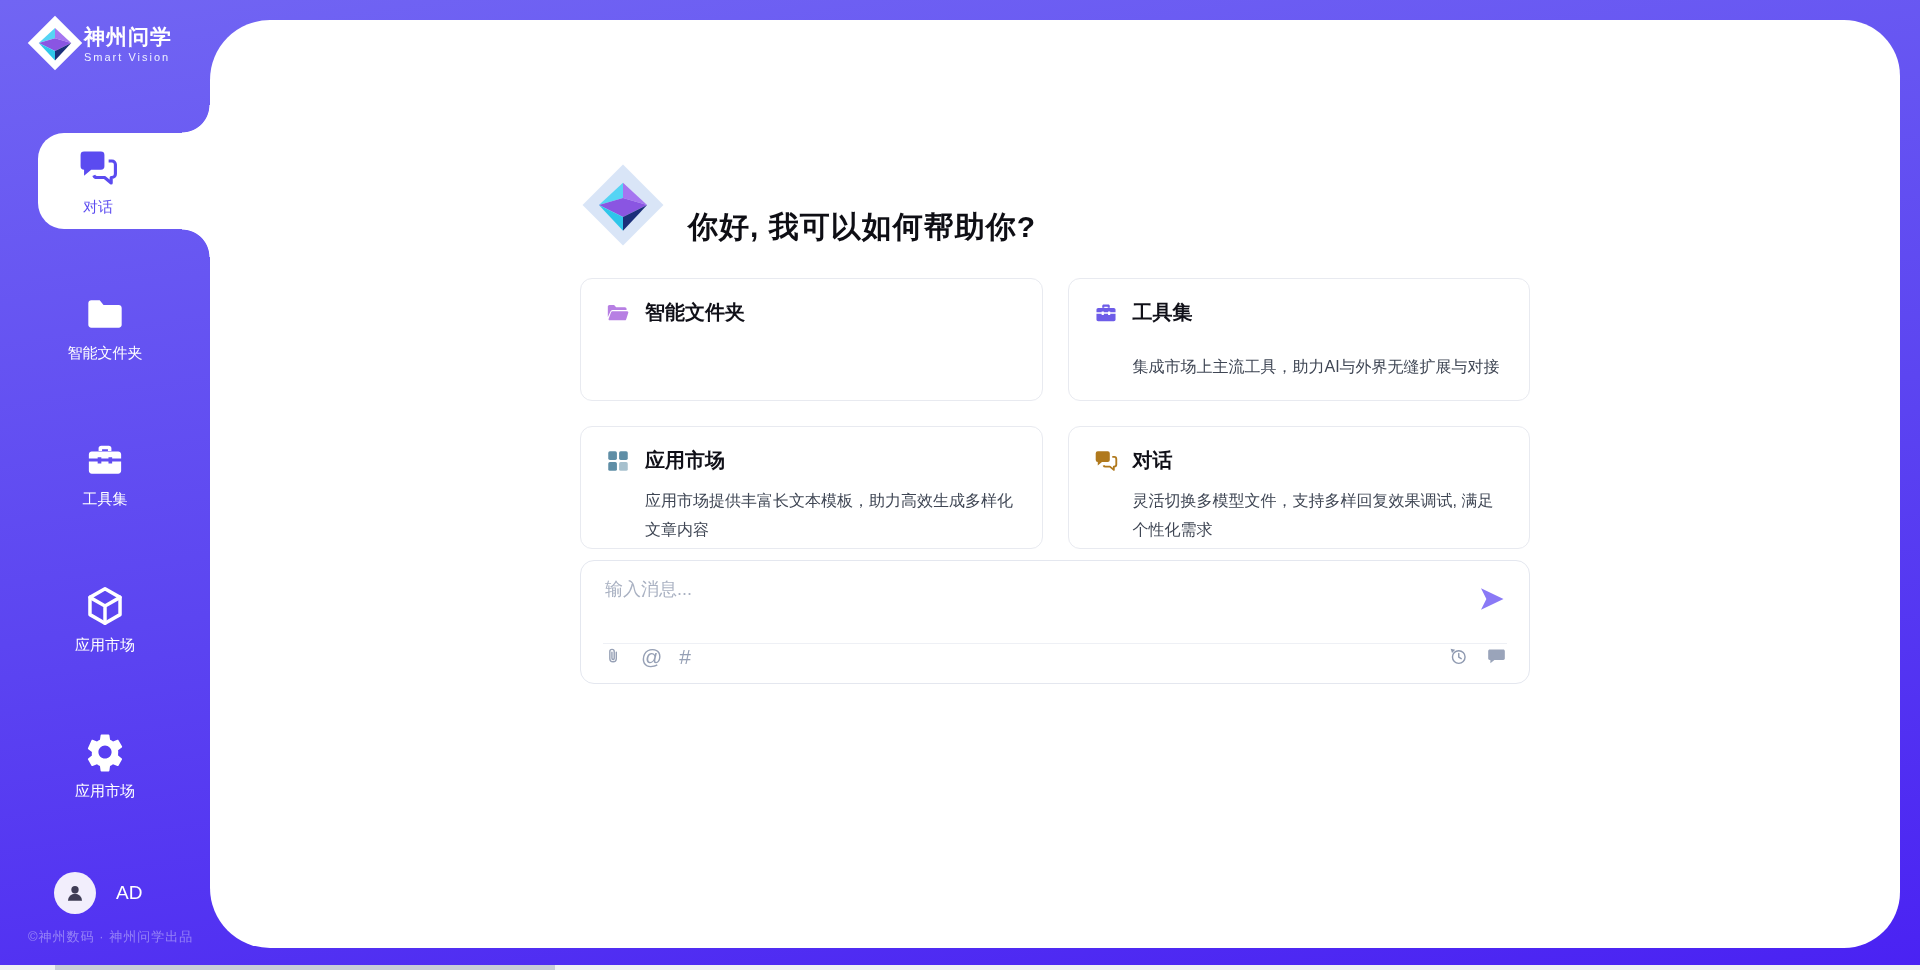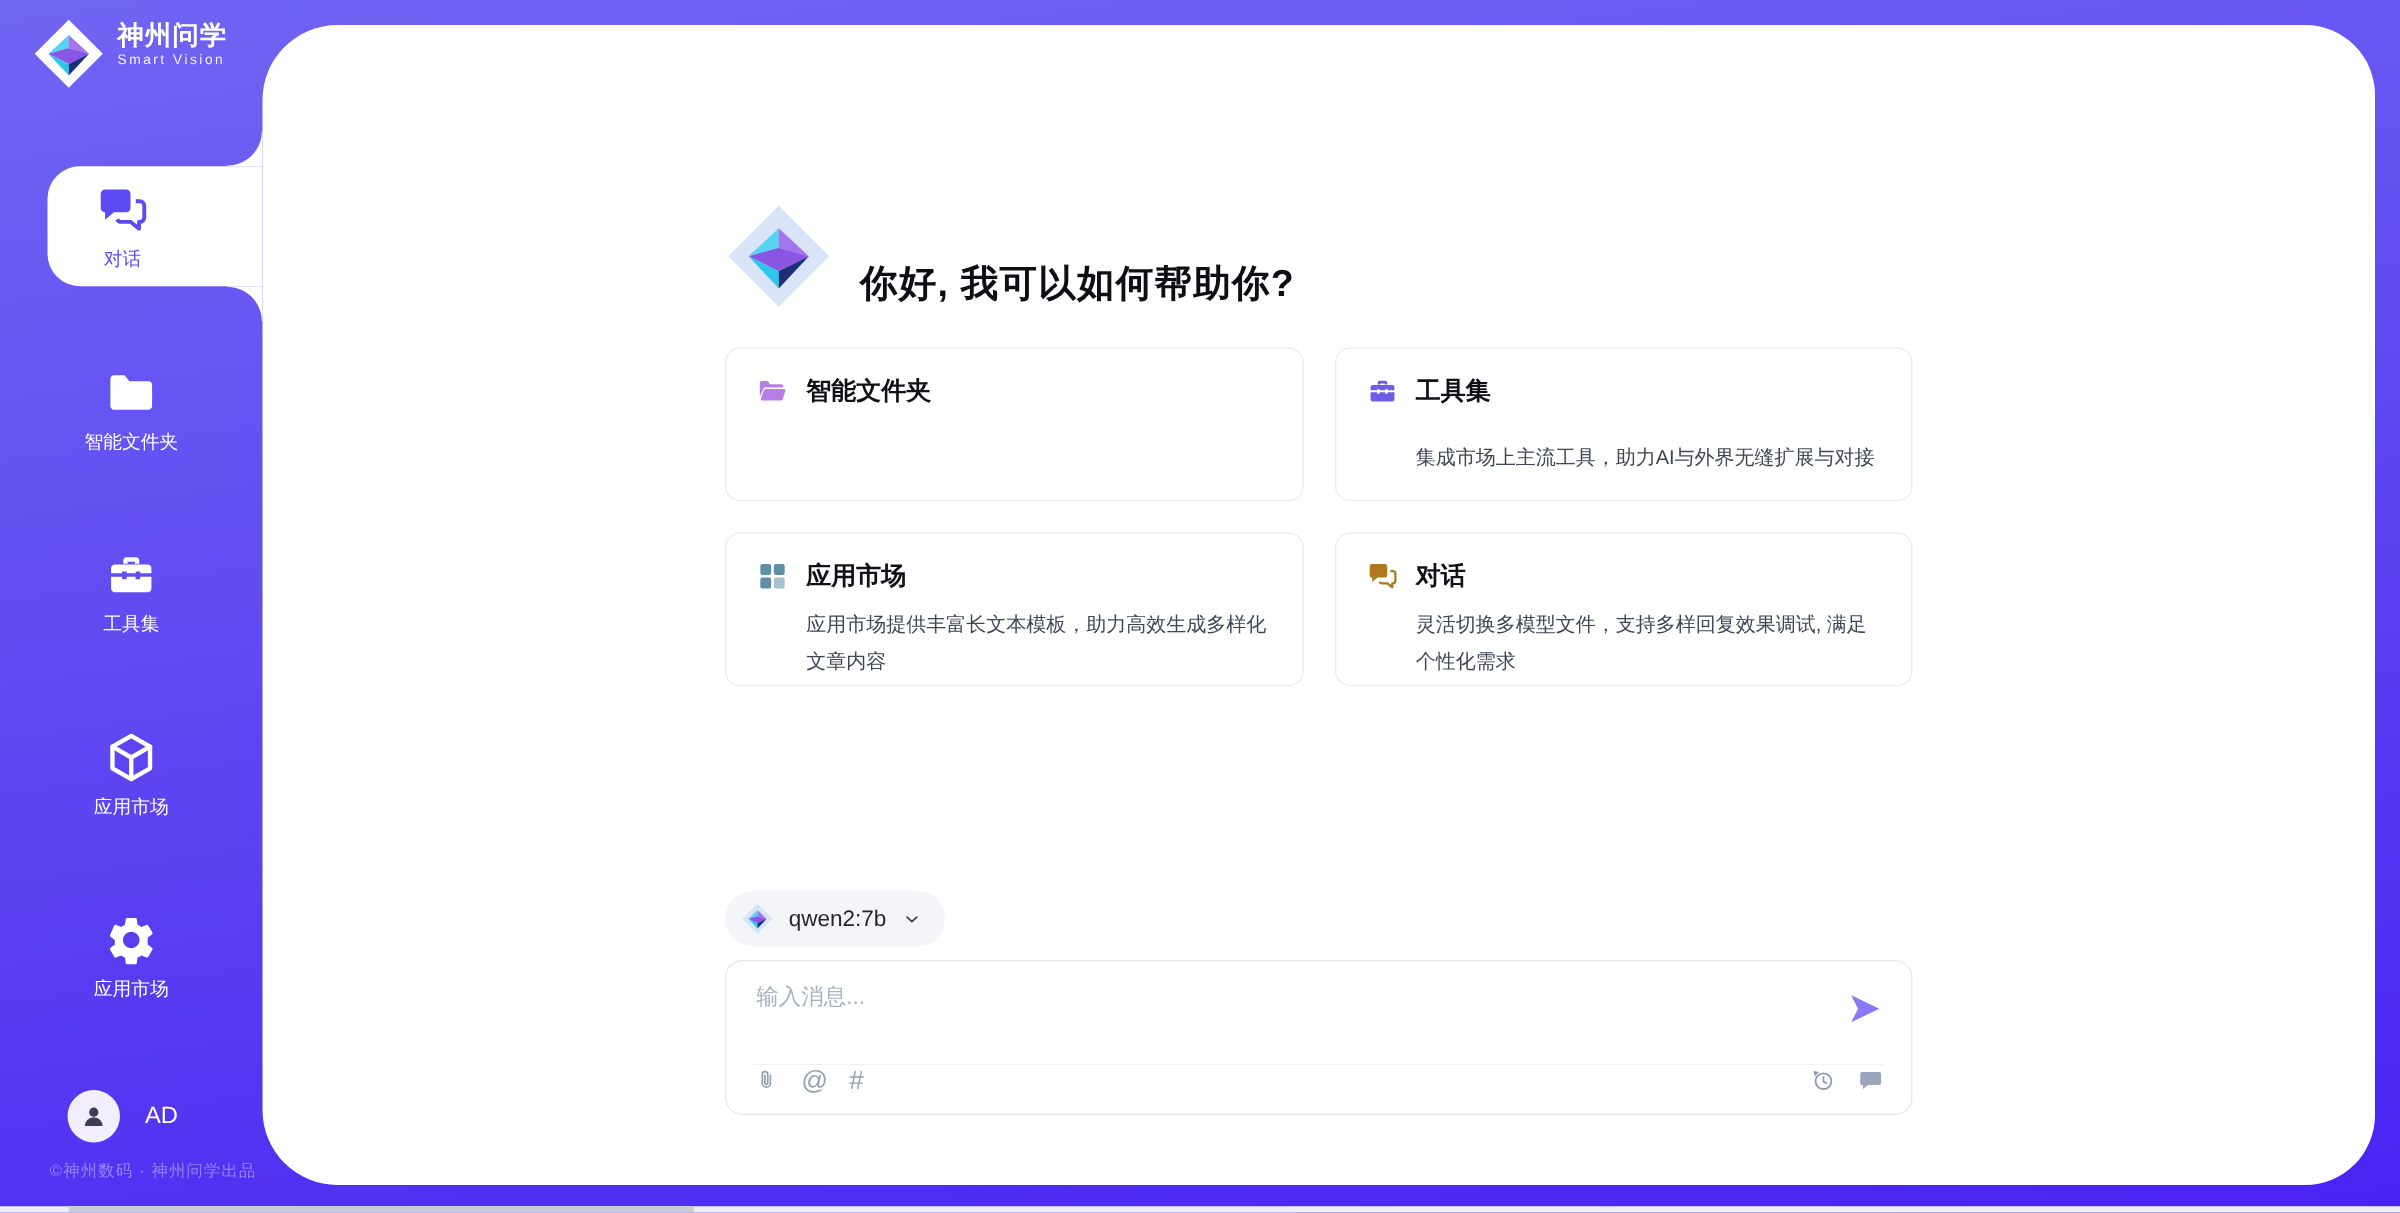--- a/index.html
+++ b/index.html
@@ -21,21 +21,21 @@
   }
   .panel-inner { width: 950px; margin: 0 auto; padding-top: 142px; }
 
   
   .sidebar {
     position: absolute;
     left: 0; top: 0; bottom: 0;
     width: 210px;
     z-index: 2;
   }
-  .brand { position: absolute; top: 14px; left: 26px; display: flex; gap: 10px; }
+  .brand { position: absolute; top: 14px; left: 26px; display: flex; align-items: center; gap: 0; }
   .brand svg { width: 58px; height: 58px; }
   .brand-title { color: #fff; font-size: 21px; font-weight: bold; letter-spacing: 1px; }
   .brand-sub { color: #eef0ff; font-size: 11px; letter-spacing: 2px; margin-top: 0; }
 
   .nav { position: absolute; top: 133px; left: 0; width: 210px; }
   .nav-item {
     width: 210px; height: 96px; margin-bottom: 50px;
     display: flex; flex-direction: column; align-items: center; justify-content: center;
     cursor: pointer;
   }
@@ -52,21 +52,21 @@
   .nav-item.active::before, .nav-item.active::after {
     content: ""; position: absolute; right: 0; width: 28px; height: 28px;
   }
   .nav-item.active::before { top: -28px; background: radial-gradient(circle at 0 0, transparent 27px, #ffffff 27.8px); }
   .nav-item.active::after  { bottom: -28px; background: radial-gradient(circle at 0 100%, transparent 27px, #ffffff 27.8px); }
 
   .user-row { position: absolute; top: 872px; left: 0; width: 210px; display: flex; align-items: center; padding-left: 54px; gap: 20px; }
   .avatar { width: 42px; height: 42px; border-radius: 50%; background: #f2eefc; display: flex; align-items: center; justify-content: center; }
   .avatar svg { width: 26px; height: 26px; }
   .user-name { color: #ffffff; font-size: 19px; }
-  .side-footer { position: absolute; top: 928px; left: 40px; font-size: 13px; color: rgba(255,255,255,0.38); letter-spacing: 1px; text-align: center; }
+  .side-footer { position: absolute; top: 928px; left: 28px; font-size: 13px; color: rgba(255,255,255,0.38); letter-spacing: 1px; text-align: center; }
 
   
   .greeting { display: flex; align-items: flex-end; gap: 22px; }
   .greeting svg { width: 86px; height: 86px; }
   .greeting h1 { font-size: 30px; font-weight: 800; color: #0e0e14; letter-spacing: 1px; }
 
   
   .cards { margin-top: 30px; display: grid; grid-template-columns: 1fr 1fr; gap: 25px; }
   .card {
     height: 123px; background: #fff;
@@ -176,34 +176,20 @@
         <svg class="card-icon" viewBox="0 0 24 24">
           <path fill="#b0791d" d="M4.4 3h9.2a1.9 1.9 0 0 1 1.9 1.9v6.2a1.9 1.9 0 0 1-1.9 1.9H8.3l-3.9 3.2V13a1.9 1.9 0 0 1-1.9-1.9V4.9A1.9 1.9 0 0 1 4.4 3z"></path>
           <path fill="none" stroke="#b0791d" stroke-width="1.7" stroke-linejoin="round" d="M17.8 8.2h1.8a1.9 1.9 0 0 1 1.9 1.9v5.2a1.9 1.9 0 0 1-1.9 1.9h-.4v3l-3.6-3h-4.1a1.9 1.9 0 0 1-1.8-1.2"></path>
         </svg>
         <div class="card-title">对话</div>
         <div class="card-desc">灵活切换多模型文件，支持多样回复效果调试, 满足个性化需求</div>
       </div>
 
     </div>
 
-    <div class="model-pill">
-      <svg class="gem" viewBox="0 0 100 100">
-        <polygon points="50,3 97,50 50,97 3,50" fill="#d9e5f7"></polygon>
-        <polygon points="50,24 22,50 50,42" fill="#55d4f4"></polygon>
-        <polygon points="50,24 78,50 50,42" fill="#a575f0"></polygon>
-        <polygon points="50,42 78,50 50,64 22,50" fill="#8a55e2"></polygon>
-        <polygon points="22,50 50,64 50,80" fill="#2ec6ea"></polygon>
-        <polygon points="78,50 50,64 50,80" fill="#1b2f7a"></polygon>
-      </svg>
-      <span class="model-name">qwen2:7b</span>
-      <svg class="chev" viewBox="0 0 24 24">
-        <path fill="none" stroke="#3c4250" stroke-width="2" stroke-linecap="round" stroke-linejoin="round" d="M6.5 9.5l5.5 5 5.5-5"></path>
-      </svg>
-    </div>
 
     <div class="composer">
       <textarea placeholder="输入消息..." style=""></textarea>
       <button class="send-btn">
         <svg viewBox="0 0 24 24">
           <path fill="#8a79f6" d="M3.2 3.4L21.2 12 3.2 20.6l4.3-8.6z"></path>
         </svg>
       </button>
       <div class="composer-divider"></div>
       <div class="composer-toolbar">

